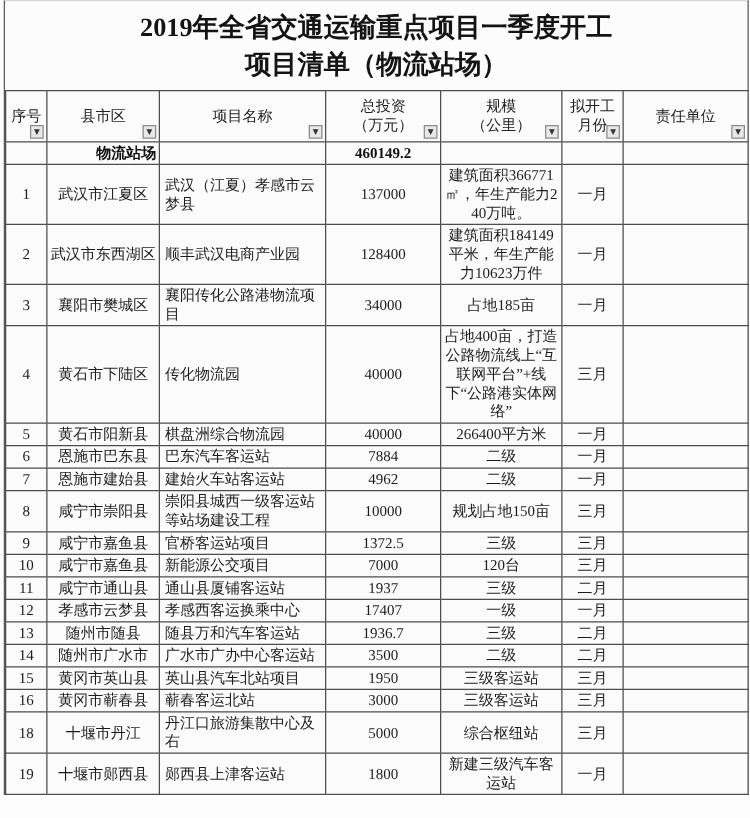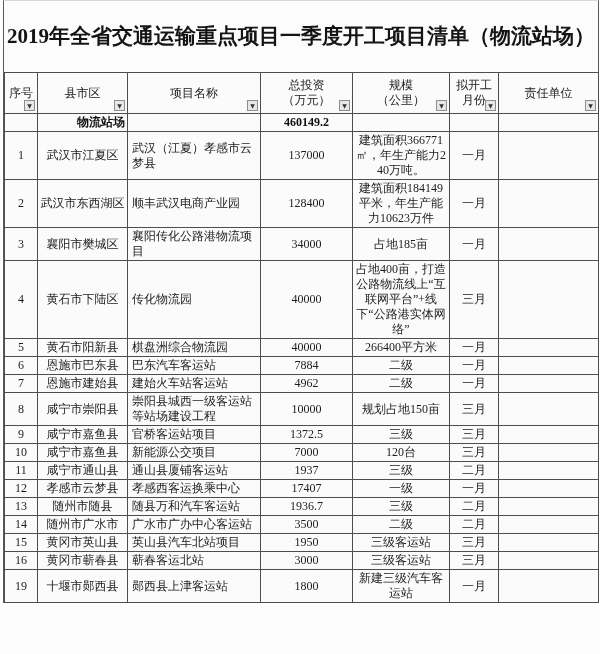--- a/index.html
+++ b/index.html
@@ -8,21 +8,21 @@
     background:#fdfdfd;color:#1c1c1c;
     font-family:"Liberation Serif","DejaVu Serif",serif;
   }
   .sheet{
     position:absolute;left:3px;top:0;width:594px;
     border-left:1px solid #5a5a5a;border-right:1px solid #5a5a5a;
     border-top:1px solid #d8d8d8;
     background:#fcfcfc;
   }
   .title-block{
-    height:71px;display:flex;flex-direction:row;
+    height:71px;display:flex;flex-direction:column;
     justify-content:center;align-items:center;
     font-weight:bold;font-size:21px;line-height:29px;color:#141414;
     text-align:center;
   }
   table{
     border-collapse:collapse;table-layout:fixed;width:594px;
     background:#fbfbfb;
   }
   th,td{
     border:1px solid #4d4d4d;
@@ -270,20 +270,29 @@
         <tr>
           <td class="cell-no">16</td>
           <td class="cell-county">黄冈市蕲春县</td>
           <td class="cell-project">蕲春客运北站</td>
           <td class="cell-investment">3000</td>
           <td class="cell-scale">三级客运站</td>
           <td class="cell-month">三月</td>
           <td class="cell-unit"></td>
         </tr>
         <tr>
+          <td class="cell-no">18</td>
+          <td class="cell-county">十堰市丹江</td>
+          <td class="cell-project">丹江口旅游集散中心及右</td>
+          <td class="cell-investment">5000</td>
+          <td class="cell-scale">综合枢纽站</td>
+          <td class="cell-month">三月</td>
+          <td class="cell-unit"></td>
+        </tr>
+        <tr>
           <td class="cell-no">19</td>
           <td class="cell-county">十堰市郧西县</td>
           <td class="cell-project">郧西县上津客运站</td>
           <td class="cell-investment">1800</td>
           <td class="cell-scale">新建三级汽车客运站</td>
           <td class="cell-month">一月</td>
           <td class="cell-unit"></td>
         </tr>
       </tbody>
   </table>

